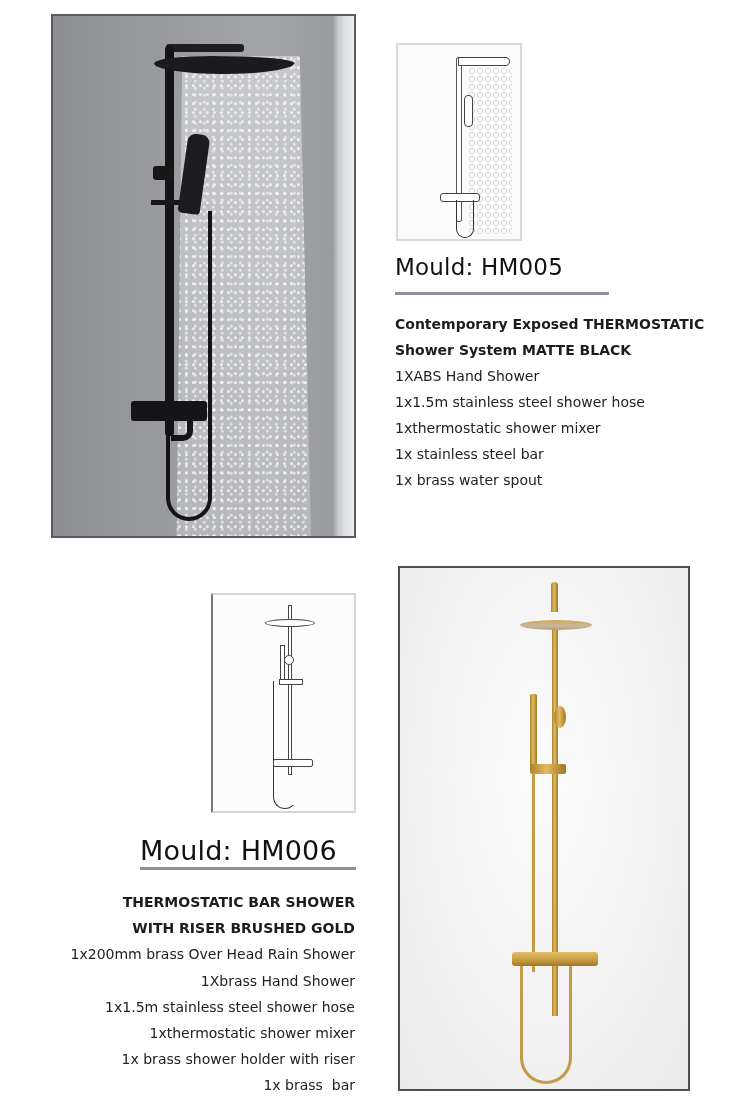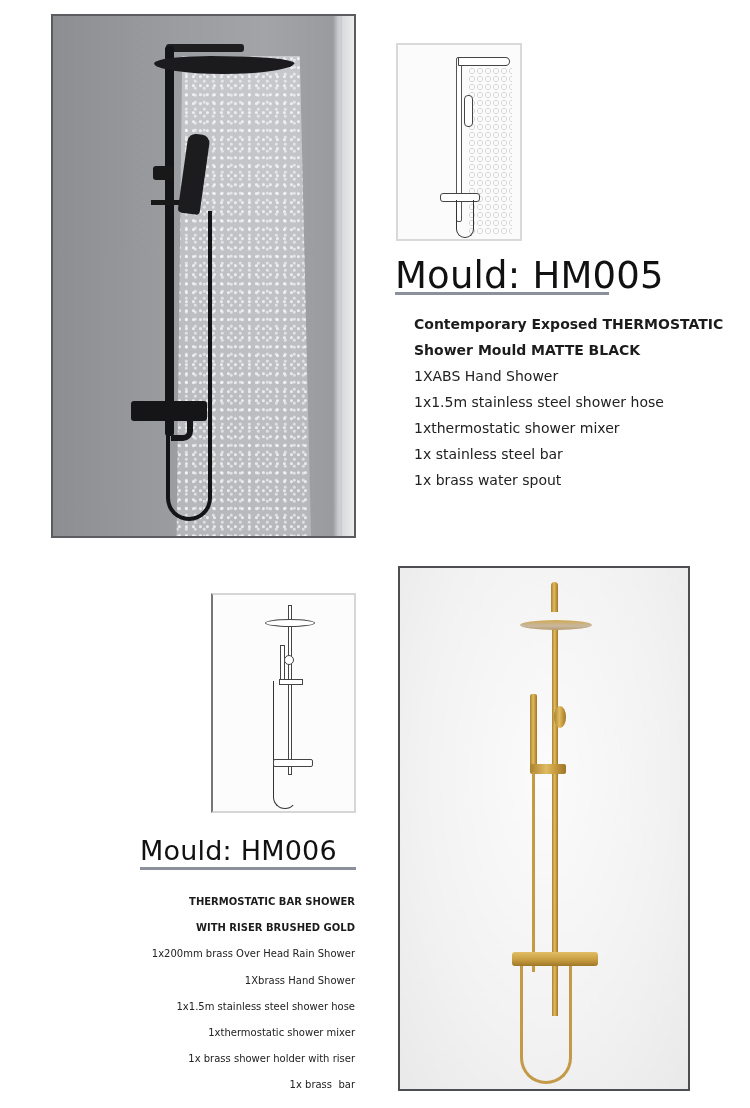--- a/index.html
+++ b/index.html
@@ -51,23 +51,23 @@
   .sketch1 .s-rain {
     position: absolute; left: 70px; top: 22px; width: 44px; height: 168px;
     background: radial-gradient(circle, transparent 2px, #bbb 2.5px, transparent 3.5px) 0 0/8px 8px;
     opacity: 0.6;
   }
   .sketch1 .s-hand { position: absolute; left: 66px; top: 50px; width: 9px; height: 32px; border: 1px solid #444; border-radius: 4px; background: #fff; }
   .sketch1 .s-mixer { position: absolute; left: 42px; top: 148px; width: 40px; height: 9px; border: 1px solid #444; border-radius: 3px; background: #fff; }
   .sketch1 .s-hose { position: absolute; left: 58px; top: 155px; width: 18px; height: 38px; border: 1px solid #333; border-top: none; border-radius: 0 0 9px 9px; }
 
   
-  .title1 { left: 395px; top: 254px; font-family: "DejaVu Sans", sans-serif; font-size: 37px; font-weight: normal; color: #111; letter-spacing: 0.2px; }
+  .title1 { left: 395px; top: 254px; font-family: "DejaVu Sans", sans-serif; font-size: 23px; font-weight: normal; color: #111; letter-spacing: 0.2px; }
   .rule1 { left: 395px; top: 292px; width: 214px; height: 3px; background: #8b909b; }
-  .desc1 { left: 414px; top: 311px; width: 330px; font-size: 14px; line-height: 26px; color: #222; }
+  .desc1 { left: 395px; top: 311px; width: 330px; font-size: 14px; line-height: 26px; color: #222; }
   .desc1 .bold { font-weight: bold; color: #1c1c1c; }
 
   
   .sketch2 {
     left: 211px; top: 593px; width: 145px; height: 220px;
     border: 2px solid #d6d6d6; border-left: 2px solid #777; background: #fcfcfc; overflow: hidden;
   }
   .sketch2 .t-pole { position: absolute; left: 75px; top: 10px; width: 4px; height: 170px; border: 1px solid #444; background: #fff; }
   .sketch2 .t-head { position: absolute; left: 52px; top: 24px; width: 50px; height: 8px; border: 1px solid #444; border-radius: 50%; background: #fff; }
   .sketch2 .t-hand { position: absolute; left: 67px; top: 50px; width: 5px; height: 36px; border: 1px solid #444; background: #fff; }
@@ -90,21 +90,21 @@
   .photo2 .g-hand { position: absolute; left: 130px; top: 126px; width: 7px; height: 78px; border-radius: 2px; }
   .photo2 .g-bracket { position: absolute; left: 154px; top: 138px; width: 12px; height: 22px; border-radius: 50%; }
   .photo2 .g-slide { position: absolute; left: 130px; top: 196px; width: 36px; height: 10px; border-radius: 2px; }
   .photo2 .g-hose1 { position: absolute; left: 132px; top: 204px; width: 3px; height: 200px; background: #c49a45; }
   .photo2 .g-mixer { position: absolute; left: 112px; top: 384px; width: 86px; height: 14px; border-radius: 3px; background: linear-gradient(180deg, #e2be66, #c59a3e 60%, #9e7729); }
   .photo2 .g-loop { position: absolute; left: 120px; top: 396px; width: 52px; height: 120px; border: 3px solid #c39a47; border-top: none; border-radius: 0 0 26px 26px; }
 
   
   .title2 { left: 140px; top: 835px; width: 216px; font-size: 27px; color: #111; letter-spacing: 0.2px; }
   .rule2 { left: 140px; top: 867px; width: 216px; height: 3px; background: #8b909b; }
-  .desc2 { left: 30px; top: 889px; width: 325px; text-align: right; font-size: 10px; line-height: 26.2px; color: #222; }
+  .desc2 { left: 30px; top: 889px; width: 325px; text-align: right; font-size: 14px; line-height: 26.2px; color: #222; }
   .desc2 .bold { font-weight: bold; color: #1c1c1c; }
 
   .line { display: block; white-space: pre; }
 </style>
 </head>
 <body>
 
 <div class="abs photo1" title="Matte black exposed thermostatic rain shower system running water against grey wall">
   <div class="rain"></div>
   <div class="arm"></div>
@@ -126,21 +126,21 @@
   <div class="s-hand"></div>
   <div class="s-mixer"></div>
   <div class="s-hose"></div>
 </div>
 
 <div class="abs title1">Mould: HM005</div>
 <div class="abs rule1"></div>
 
 <div class="abs desc1">
   <span class="line bold">Contemporary Exposed THERMOSTATIC</span>
-  <span class="line bold">Shower Mould MATTE BLACK</span>
+  <span class="line bold">Shower System MATTE BLACK</span>
   <span class="line">1XABS Hand Shower</span>
   <span class="line">1x1.5m stainless steel shower hose</span>
   <span class="line">1xthermostatic shower mixer</span>
   <span class="line">1x stainless steel bar</span>
   <span class="line">1x brass water spout</span>
 </div>
 
 <div class="abs sketch2" title="Line drawing of HM006 shower system">
   <div class="t-pole"></div>
   <div class="t-head"></div>

